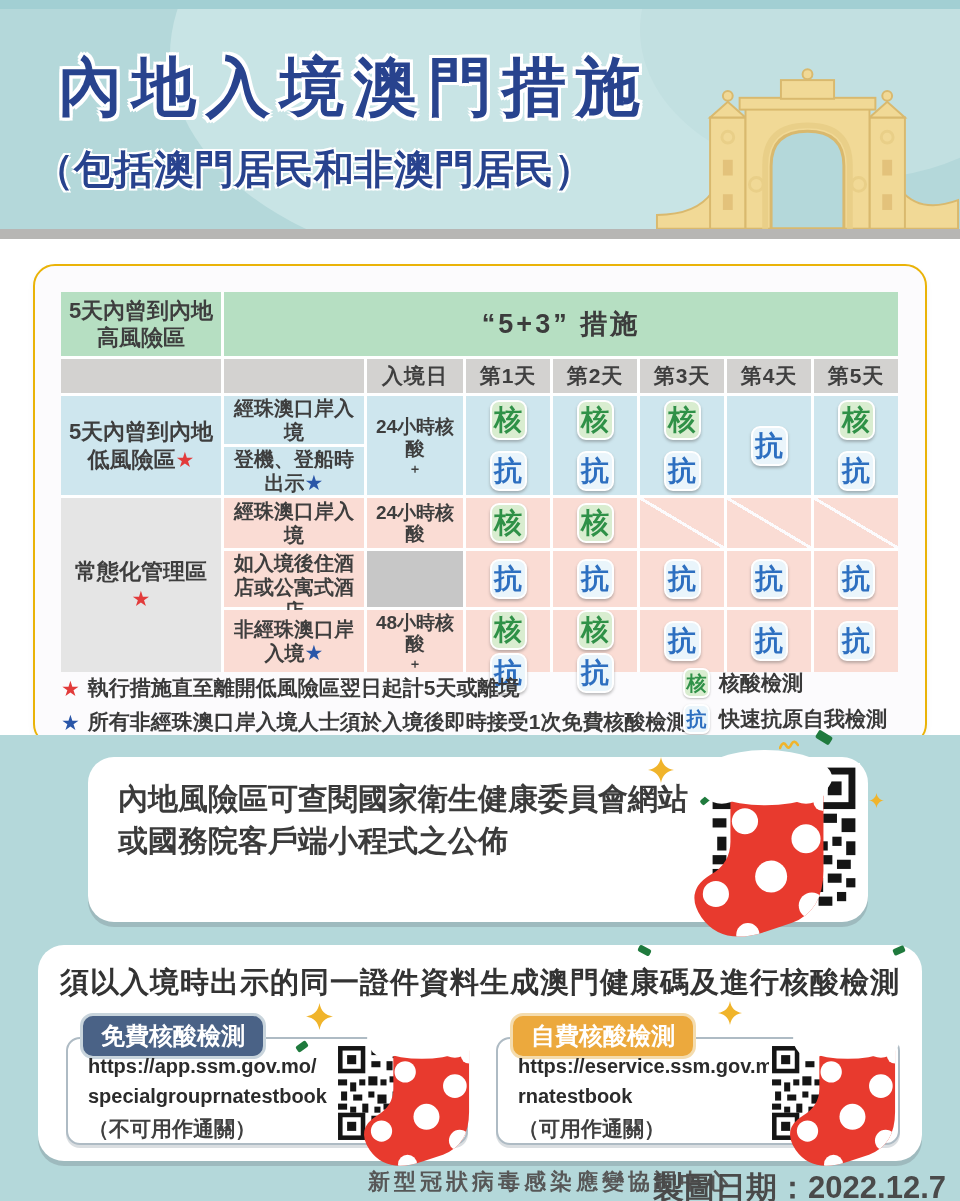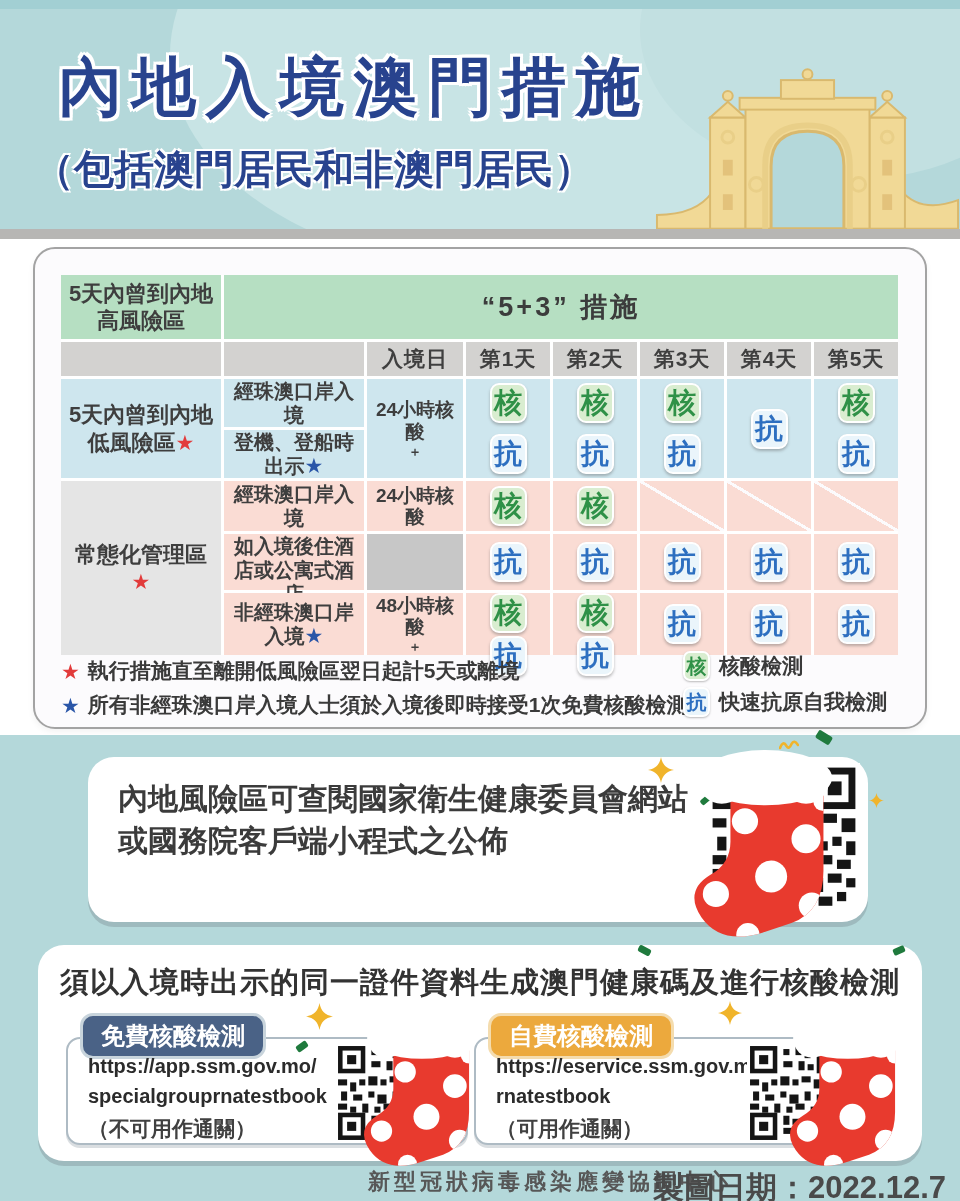--- a/index.html
+++ b/index.html
@@ -13,21 +13,21 @@
   .cloud2{position:absolute;left:640px;top:-120px;width:420px;height:300px;border-radius:50%;background:#c2e0e1;}
   .title{position:absolute;left:58px;top:44px;font-size:64px;font-weight:700;letter-spacing:10px;color:#28438e;white-space:nowrap;
          text-shadow:-3px -3px 0 #fff,3px -3px 0 #fff,-3px 3px 0 #fff,3px 3px 0 #fff,0 -3px 0 #fff,0 3px 0 #fff,-3px 0 0 #fff,3px 0 0 #fff;}
   .subtitle{position:absolute;left:34px;top:142px;font-size:40px;font-weight:700;color:#28438e;white-space:nowrap;
          text-shadow:-2px -2px 0 #fff,2px -2px 0 #fff,-2px 2px 0 #fff,2px 2px 0 #fff;}
   .gate{position:absolute;right:0px;top:66px;width:305px;height:163px;}
   .graybar{position:absolute;left:0;top:229px;width:960px;height:10px;background:#b7b6b4;}
 
   
   .whiteband{position:absolute;left:0;top:239px;width:960px;height:496px;background:#ffffff;}
-  .card{position:absolute;left:33px;top:8px;width:890px;height:478px;background:#fcfbfd;border:2px solid #a3a3a3;border-radius:22px;box-shadow:0 3px 6px rgba(0,0,0,.05);}
+  .card{position:absolute;left:33px;top:25px;width:890px;height:478px;background:#fcfbfd;border:2px solid #eab308;border-radius:22px;box-shadow:0 3px 6px rgba(0,0,0,.05);}
   .tbl{position:absolute;left:26px;top:26px;display:grid;grid-template-columns:160px 140px 96px 84px 84px 84px 84px 84px;grid-template-rows:64px 34px 48px 48px 50px 56px 62px;gap:3px;background:#fff;}
   .cell{display:flex;align-items:center;justify-content:center;text-align:center;flex-wrap:wrap;gap:3px;padding:0 6px;box-sizing:border-box;}
   .g{background:#b6dfc2;}
   .gy{background:#d3d2d0;}
   .bl{background:#cee6ee;}
   .pk{background:#e5e5e5;}
   .pkl{background:#fadcd4;}
   .gr2{background:#c7c7c7;}
   .slash{background-image:linear-gradient(to top right,transparent calc(50% - 1.5px),#fcfbfd calc(50% - 1.5px),#fcfbfd calc(50% + 1.5px),transparent calc(50% + 1.5px));}
   .cat{font-size:22px;font-weight:700;color:#3e3e3e;line-height:1.25;}
@@ -50,21 +50,21 @@
   .tealband{position:absolute;left:0;top:735px;width:960px;height:466px;background:#b4d8da;}
   .riskbox{position:absolute;left:88px;top:22px;width:780px;height:165px;background:#fff;border-radius:26px;box-shadow:0 5px 0 rgba(130,150,155,.45);}
   .riskbox .l1{position:absolute;left:30px;top:22px;font-size:30px;font-weight:600;color:#3b3b3b;white-space:nowrap;}
   .riskbox .l2{position:absolute;left:30px;top:64px;font-size:30px;font-weight:600;color:#3b3b3b;white-space:nowrap;}
   .riskbox .url{position:absolute;left:30px;top:116px;font-size:27px;font-weight:700;color:#151515;white-space:nowrap;}
   .qr{position:absolute;}
   .codebox{position:absolute;left:38px;top:210px;width:884px;height:216px;background:#fff;border-radius:26px;box-shadow:0 5px 0 rgba(130,150,155,.45);}
   .codebox .bt{position:absolute;left:0;top:18px;width:100%;text-align:center;font-size:29px;font-weight:700;color:#333;letter-spacing:1px;white-space:nowrap;}
   .subbox{position:absolute;top:92px;height:108px;background:#fff;border:2px solid #aebbc4;border-radius:14px;box-shadow:0 3px 0 rgba(150,160,168,.35);box-sizing:border-box;}
   .subbox.free{left:28px;width:402px;}
-  .subbox.paid{left:436px;width:404px;}
+  .subbox.paid{left:458px;width:404px;}
   .pill{position:absolute;top:-26px;left:12px;padding:4px 18px;border-radius:13px;font-size:24px;font-weight:700;color:#fff;white-space:nowrap;}
   .pill.freep{background:#4a6286;border:3px solid #c8d4dc;}
   .pill.paidp{background:#eca93d;border:3px solid #f4dcae;}
   .urls{position:absolute;left:20px;top:12px;font-size:20px;font-weight:600;color:#2b2b2b;line-height:1.5;}
   .note{position:absolute;left:20px;top:76px;font-size:21px;font-weight:700;color:#404040;}
   .forg{position:absolute;left:368px;top:432px;font-size:22px;font-weight:600;letter-spacing:4px;color:#575757;white-space:nowrap;}
   .fdate{position:absolute;right:14px;top:432px;font-size:31px;font-weight:600;color:#4a4a4a;white-space:nowrap;}
   .deco{position:absolute;}
   .conf{position:absolute;background:#1f7a3d;border-radius:2px;}
 </style>

